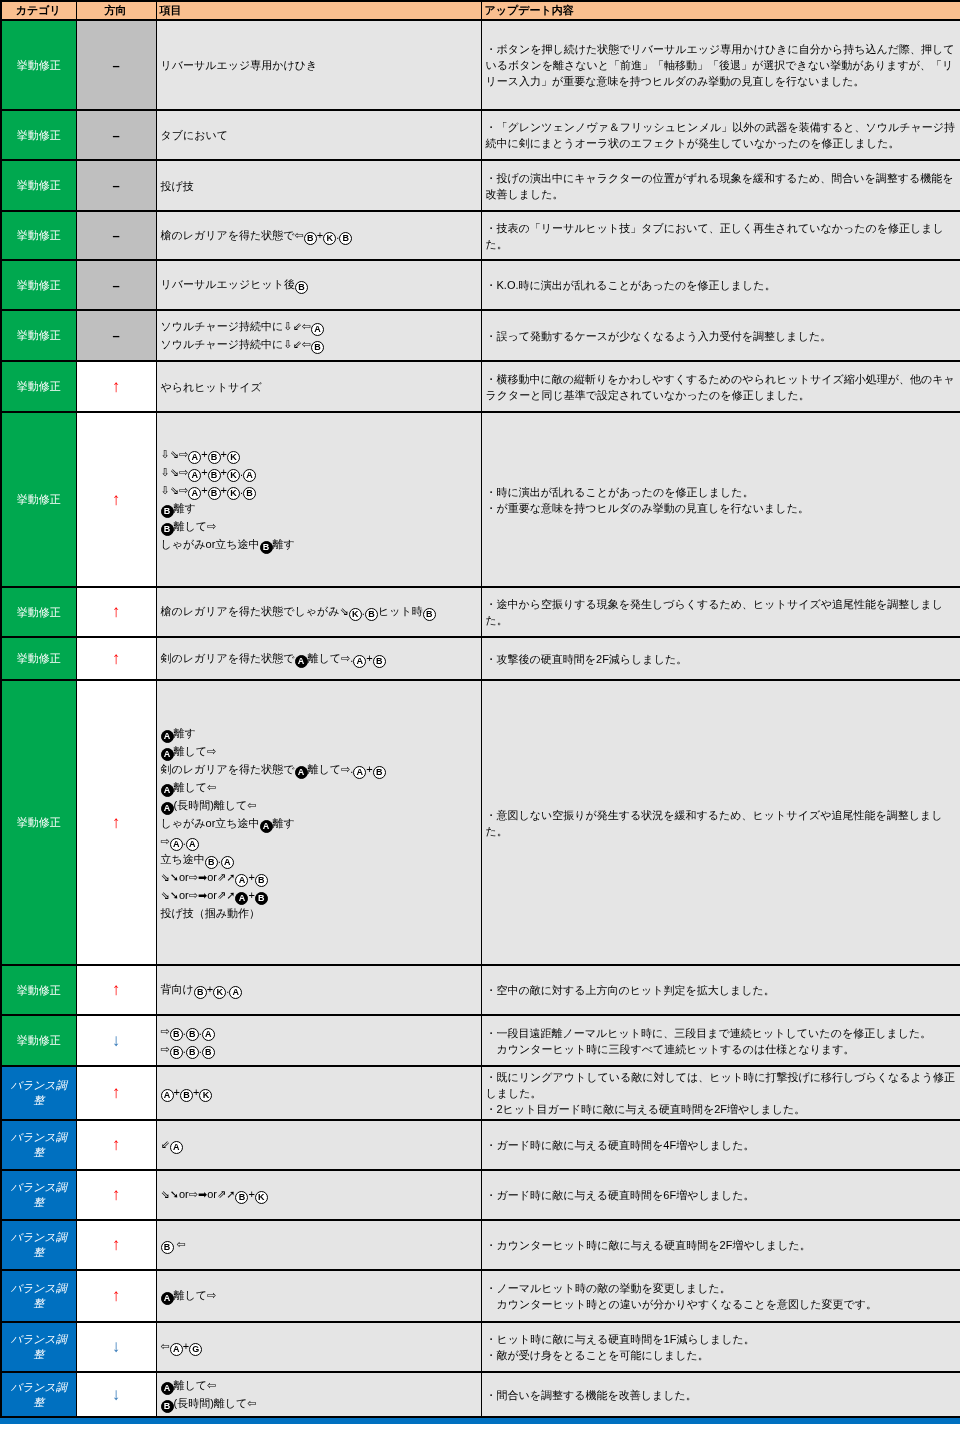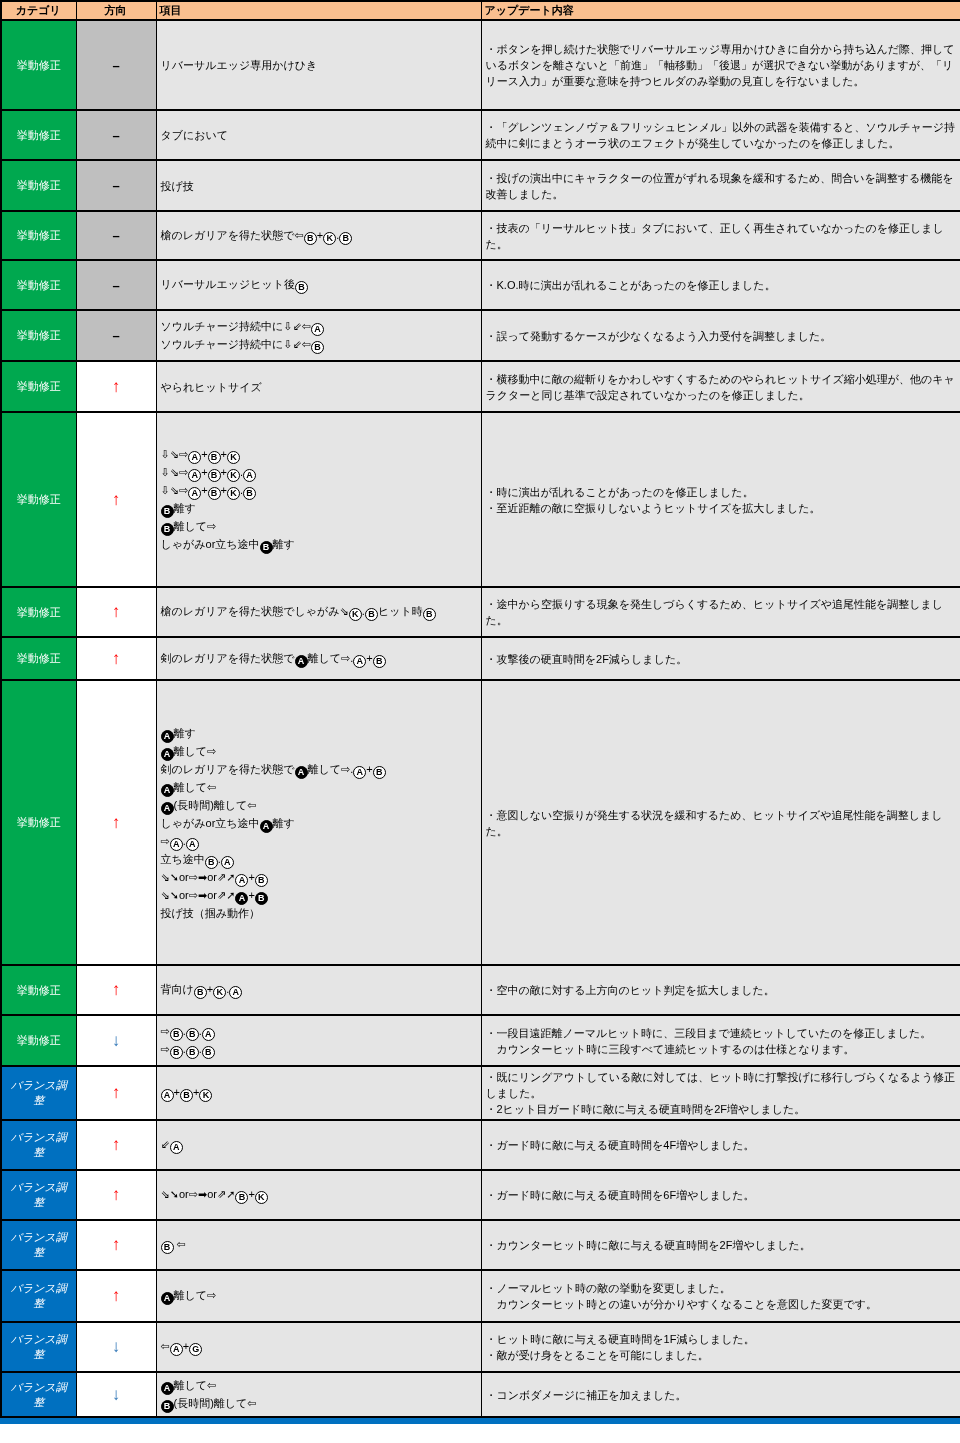--- a/index.html
+++ b/index.html
@@ -139,21 +139,21 @@
           <td class="item">
             <div>⇩⇘⇨<span class="btn outline">A</span>+<span class="btn outline">B</span>+<span class="btn outline">K</span></div>
             <div>⇩⇘⇨<span class="btn outline">A</span>+<span class="btn outline">B</span>+<span class="btn outline">K</span>.<span class="btn outline">A</span></div>
             <div>⇩⇘⇨<span class="btn outline">A</span>+<span class="btn outline">B</span>+<span class="btn outline">K</span>.<span class="btn outline">B</span></div>
             <div><span class="btn filled">B</span>離す</div>
             <div><span class="btn filled">B</span>離して⇨</div>
             <div>しゃがみor立ち途中<span class="btn filled">B</span>離す</div>
           </td>
           <td class="note">
             <div>・時に演出が乱れることがあったのを修正しました。</div>
-            <div>・至近距離の敵に空振りしないようヒットサイズを拡大しました。</div>
+            <div>・が重要な意味を持つヒルダのみ挙動の見直しを行ないました。</div>
           </td>
         </tr>
         <tr style="height: 50px;">
           <td class="cat green">挙動修正</td>
           <td class="dir up">↑</td>
           <td class="item">
             <div>槍のレガリアを得た状態でしゃがみ⇘<span class="btn outline">K</span>.<span class="btn outline">B</span>ヒット時<span class="btn outline">B</span></div>
           </td>
           <td class="note">
             <div>・途中から空振りする現象を発生しづらくするため、ヒットサイズや追尾性能を調整しました。</div>
@@ -275,19 +275,19 @@
           </td>
         </tr>
         <tr style="height: 45px;">
           <td class="cat blue">バランス調整</td>
           <td class="dir down">↓</td>
           <td class="item">
             <div><span class="btn filled">A</span>離して⇦</div>
             <div><span class="btn filled">B</span>(長時間)離して⇦</div>
           </td>
           <td class="note">
-            <div>・コンボダメージに補正を加えました。</div>
+            <div>・間合いを調整する機能を改善しました。</div>
           </td>
         </tr>
       </tbody>
   </table>
   <div class="bottom-strip"></div>
 </div>
 
 </body></html>

